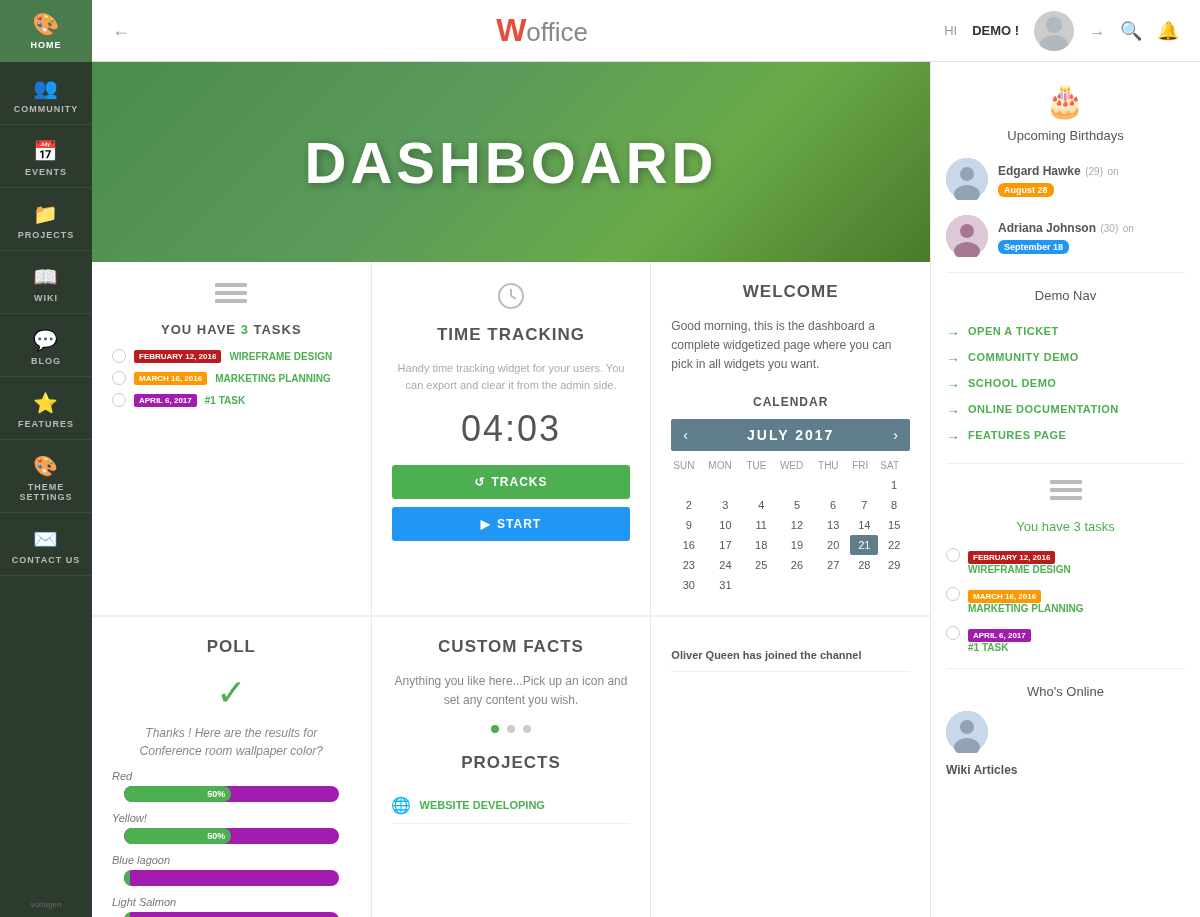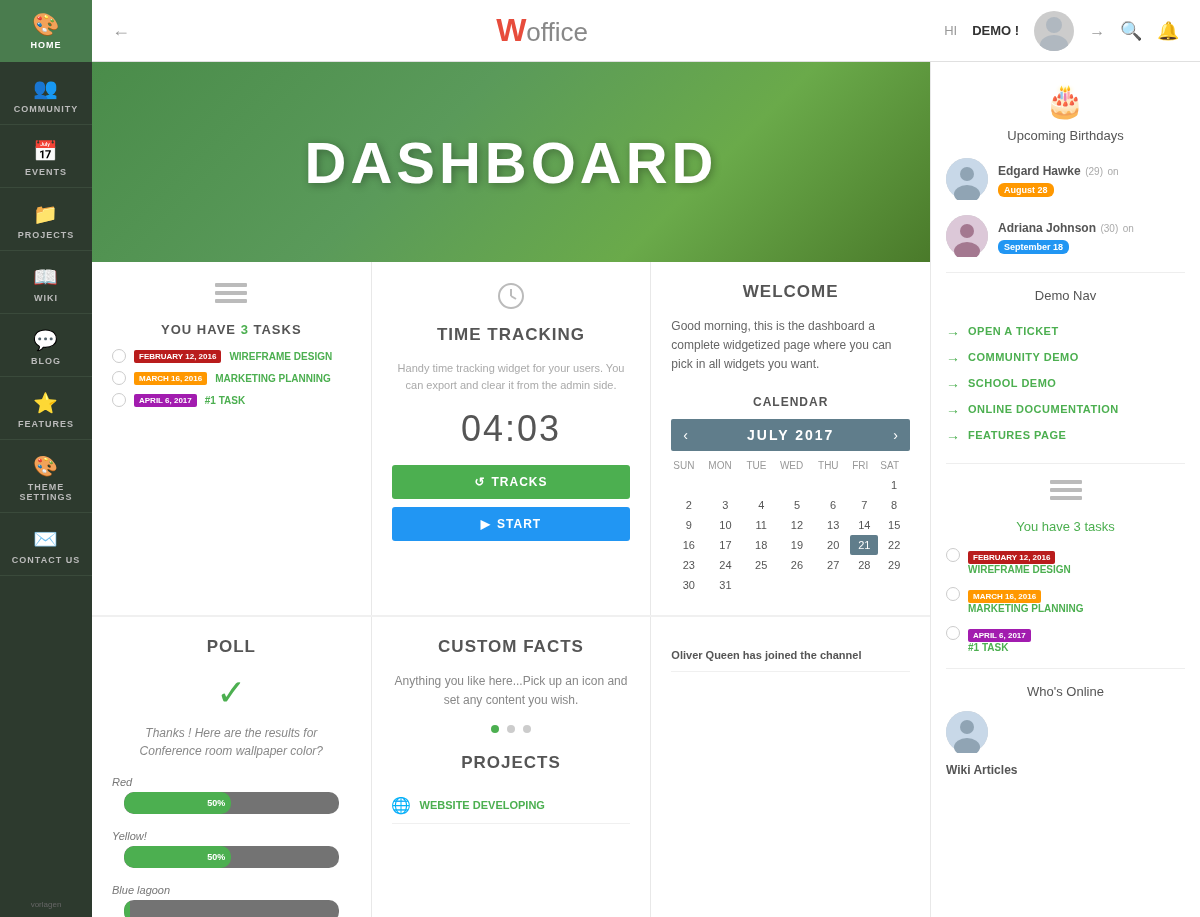--- a/index.html
+++ b/index.html
@@ -260,23 +260,23 @@
     .cal-grid td.today { background: #607d8b; color: white; border-radius: 2px; }
     .cal-grid td.empty { color: transparent; }
 
     
     .poll-check {
       text-align: center; color: #4caf50; font-size: 36px; margin: 10px 0;
     }
     .poll-thanks {
       text-align: center; font-size: 12px; color: #888; font-style: italic; line-height: 1.5;
     }
-    .poll-bar-label { font-size: 11px; color: #777; margin-top: 16px; font-style: italic; }
+    .poll-bar-label { font-size: 11px; color: #777; margin-top: 10px; font-style: italic; }
     .poll-bar-container {
-      background: #737373; border-radius: 10px; height: 22px; margin: 4px 12px; position: relative; overflow: hidden;
+      background: #a21caf; border-radius: 10px; height: 16px; margin: 4px 12px; position: relative; overflow: hidden;
     }
     .poll-bar {
       height: 100%; background: #4caf50; border-radius: 10px; display: flex; align-items: center; justify-content: flex-end; padding-right: 6px;
     }
     .poll-bar-pct { font-size: 9px; color: white; font-weight: bold; }
 
     
     .custom-facts-text {
       text-align: center; font-size: 12px; color: #888; line-height: 1.6; margin: 10px 0;
     }

